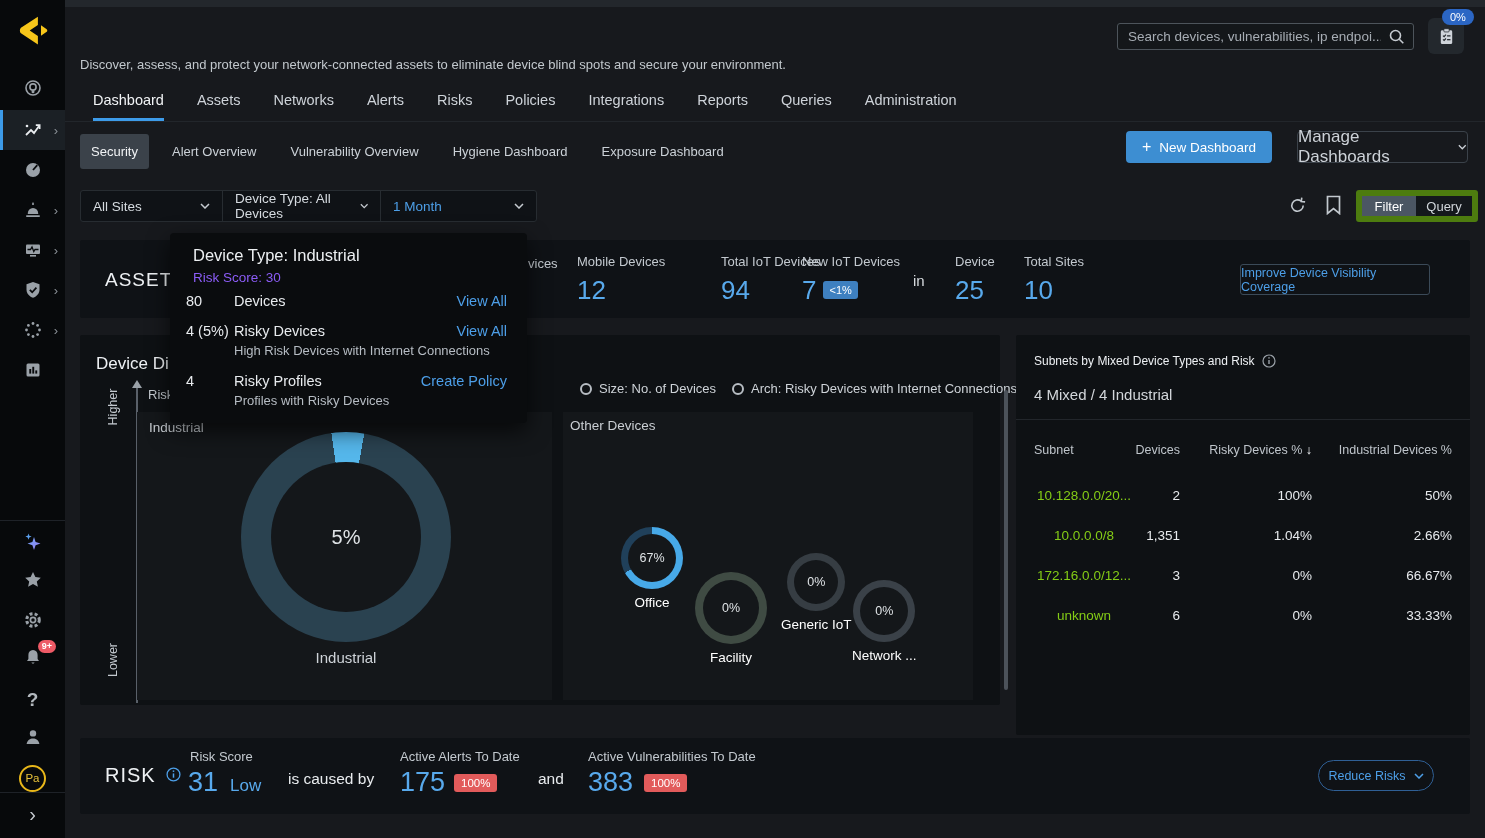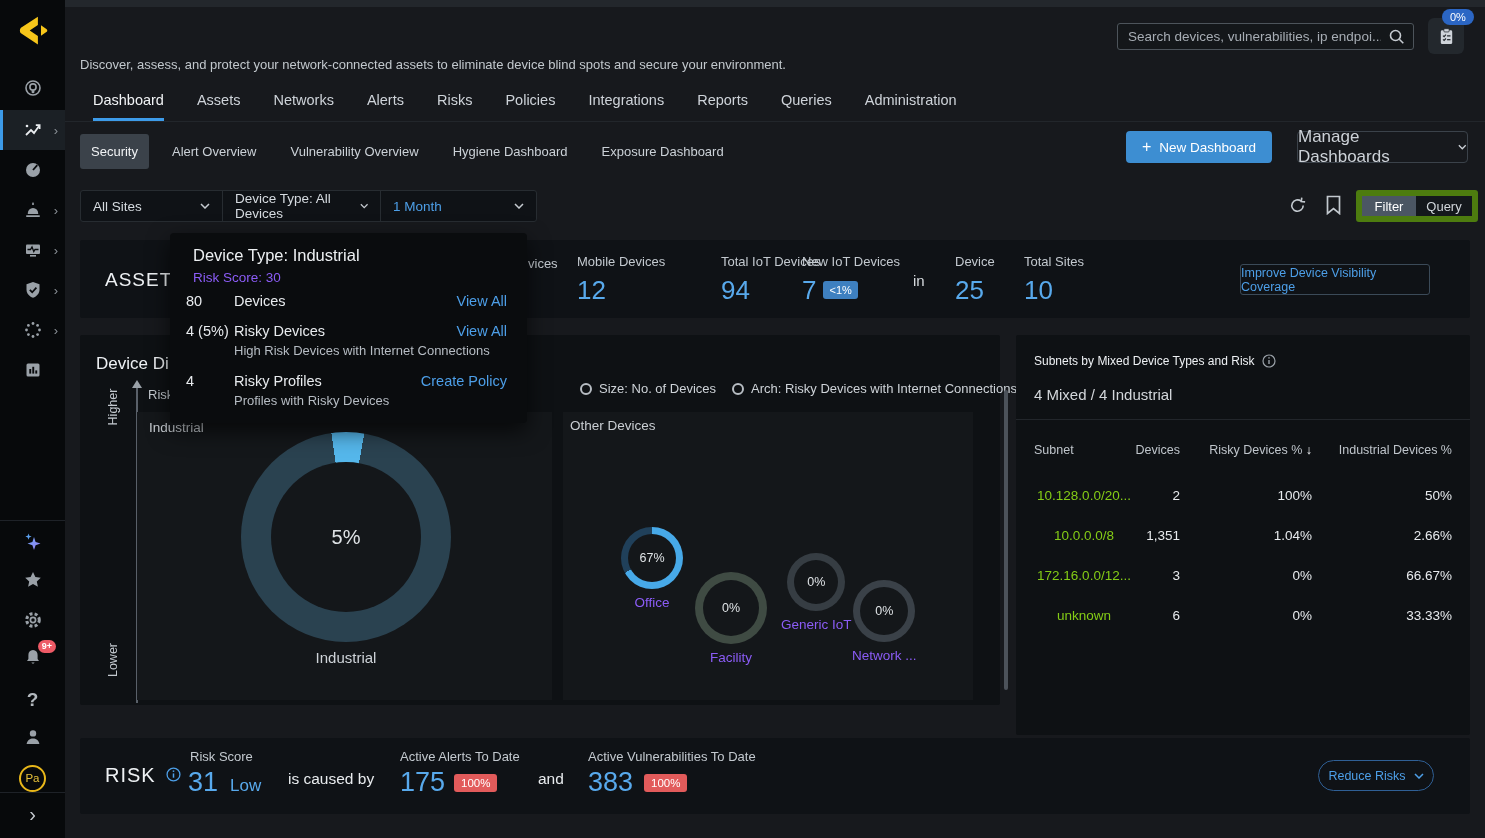--- a/index.html
+++ b/index.html
@@ -70,21 +70,21 @@
   .t-act { position:absolute; right:20px; font-size:14.5px; color:#4d9fe8; cursor:pointer; }
   .t-note { position:absolute; left:64px; font-size:13px; color:#b6bcc3; white-space:nowrap; }
 
   
   .donut { position:absolute; border-radius:50%; }
   .donut .ring { position:absolute; inset:0; border-radius:50%; background:conic-gradient(from var(--start,0deg), var(--slice) calc(var(--p,0)*1%), var(--ring) 0); }
   .donut .hole { position:absolute; inset:var(--th); border-radius:50%; background:var(--hole); }
   .donut .pct { position:absolute; inset:0; display:flex; align-items:center; justify-content:center; color:#dfe3e6; }
   .bubble { position:absolute; display:flex; flex-direction:column; align-items:center; }
   .bubble .donut { position:relative; }
-  .blabel { margin-top:6px; font-size:13.5px; color:#8b5cf6; white-space:nowrap; }
+  .blabel { margin-top:6px; font-size:13.5px; color:#ffffff; white-space:nowrap; }
   .radio-row { position:absolute; display:flex; gap:16px; align-items:center; font-size:13px; color:#ced3d8; }
   .radio-opt { display:flex; align-items:center; gap:7px; cursor:pointer; white-space:nowrap; }
   .radio-circle { width:12px; height:12px; border:2px solid #b7bdc3; border-radius:50%; background:transparent; }
 
   
   .sn-title { position:absolute; left:18px; top:19px; font-size:12px; color:#eef1f4; display:flex; align-items:center; gap:7px; }
   .sn-sub { position:absolute; left:18px; top:51px; font-size:15px; color:#d3d7db; }
   .sn-div { position:absolute; left:0; right:0; top:84px; height:1px; background:#22262b; }
   .sn-table { position:absolute; left:18px; top:100px; width:418px; }
   .sn-row { display:grid; grid-template-columns:100px 46px 132px 140px; height:40px; align-items:center; font-size:13.5px; }

